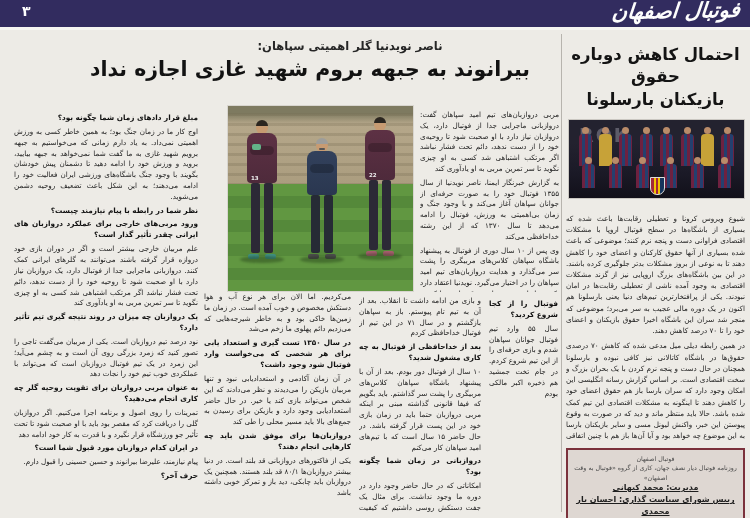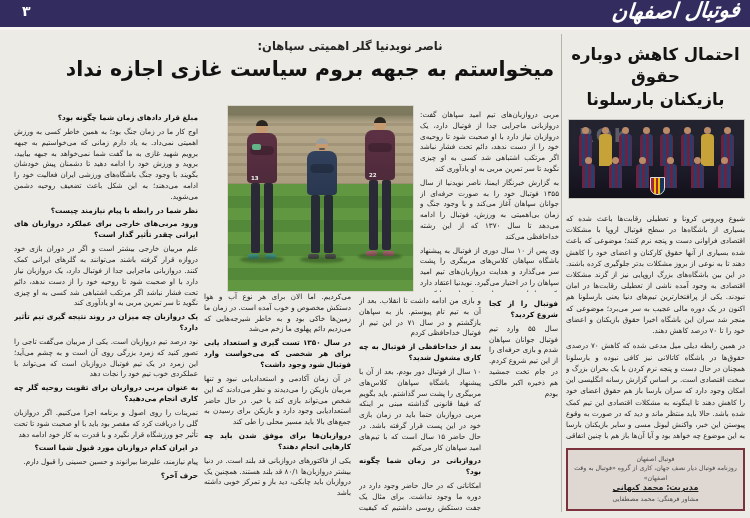--- a/index.html
+++ b/index.html
@@ -105,21 +105,21 @@
 
 <div class="page">
 
   <div class="topbar">
     <span class="pagenum">۳</span>
     <span class="masthead">فوتبال اصفهان</span>
   </div>
   <div class="bar-underline"></div>
 
   <div class="kicker">ناصر نویدنیا گلر اهمیتی سپاهان:</div>
-  <h1 class="headline">میخواستم به جبهه بروم سیاست غازی اجازه نداد</h1>
+  <h1 class="headline">بیرانوند به جبهه بروم شهید غازی اجازه نداد</h1>
 
   <div class="photo-main">
     <div class="wall"></div>
     <div class="grass"></div>
 
     <div class="fig fig-left">
       <div class="head"></div>
       <div class="torso jersey">
         <span class="arms"></span>
         <span class="glove"></span>
@@ -243,18 +243,19 @@
 
     <div class="s-paras">
         <p class="t">شیوع ویروس کرونا و تعطیلی رقابت‌ها باعث شده که بسیاری از باشگاه‌ها در سطح فوتبال اروپا با مشکلات اقتصادی فراوانی دست و پنجه نرم کنند؛ موضوعی که باعث شده بسیاری از آنها حقوق کارکنان و اعضای خود را کاهش دهند تا به نوعی از بروز مشکلات بدتر جلوگیری کرده باشند. در این بین باشگاه‌های بزرگ اروپایی نیز از گزند مشکلات اقتصادی به وجود آمده ناشی از تعطیلی رقابت‌ها در امان نبودند. یکی از پرافتخارترین تیم‌های دنیا یعنی بارسلونا هم اکنون در یک دوره مالی عجیب به سر می‌برد؛ موضوعی که منجر شد سران این باشگاه اخیرا حقوق بازیکنان و اعضای خود را تا ۷۰ درصد کاهش دهند.</p>
         <p class="t">در همین رابطه دیلی میل مدعی شده که کاهش ۷۰ درصدی حقوق‌ها در باشگاه کاتالانی نیز کافی نبوده و بارسلونا همچنان در حال دست و پنجه نرم کردن با یک بحران بزرگ و سخت اقتصادی است. بر اساس گزارش رسانه انگلیسی این امکان وجود دارد که سران بارسا باز هم حقوق اعضای خود را کاهش دهند تا اینگونه به مشکلات اقتصادی این تیم کمک شده باشد. حالا باید منتظر ماند و دید که در صورت به وقوع پیوستن این خبر، واکنش لیونل مسی و سایر بازیکنان بارسا به این موضوع چه خواهد بود و آیا آن‌ها باز هم با چنین اتفاقی موافقت خواهند کرد یا خیر.</p>
       </div>
 
     <div class="staff-box">
       <div class="sb-small">فوتبال اصفهان</div>
       <div class="sb-small">روزنامه فوتبال دیار نصف جهان، کاری از گروه «فوتبال به وقت اصفهان»</div>
       <div class="sb-name">مدیریت: محمد کیهانی</div>
+      <div class="sb-name">رییس شورای سیاست گذاری: احسان یار محمدی</div>
       <div class="sb-small">مشاور فرهنگی: محمد مصطفایی</div>
 
     </div>
   </div>
 
 </div>
 
 </body></html>

